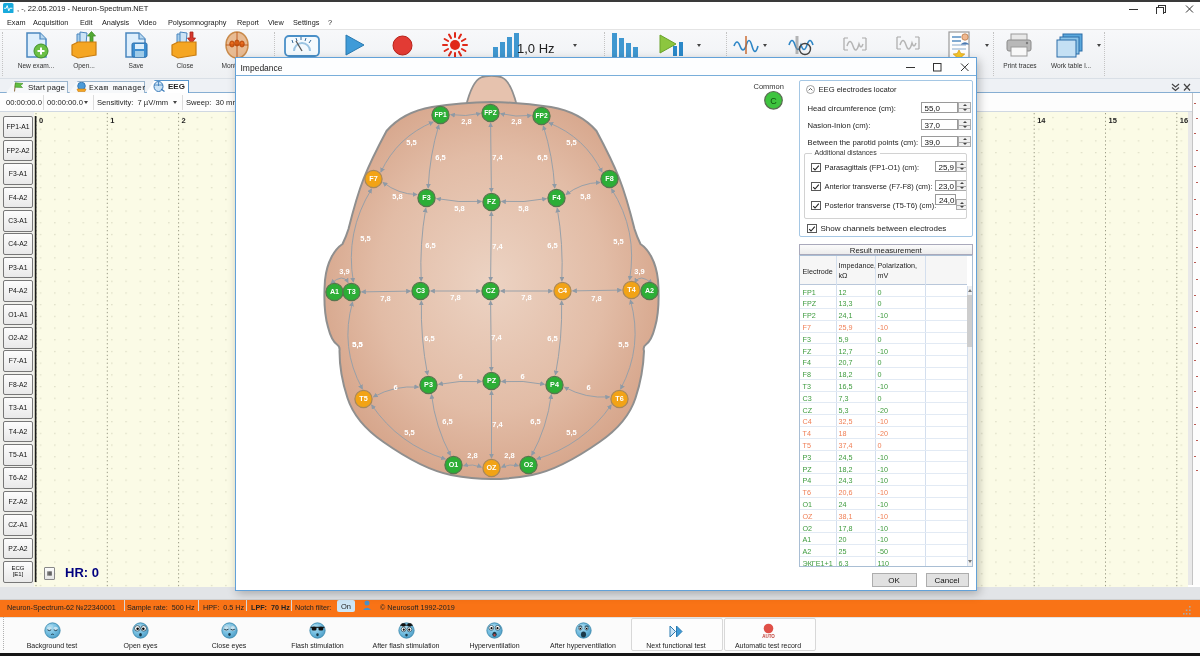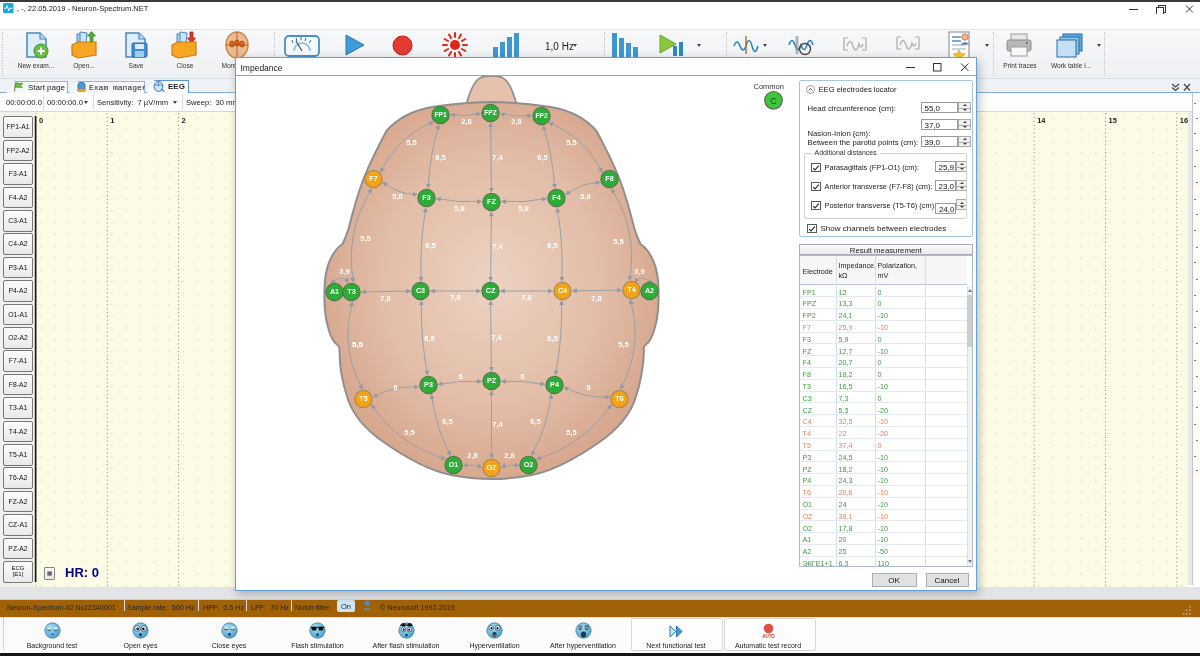--- a/index.html
+++ b/index.html
@@ -24,21 +24,21 @@
 .csep { position:absolute; height:15px; border-left:1px solid #dcdcdc; }
 #eegbg { left:0; top:112px; width:1188px; height:475px; background:#fbfbe6; }
 #chancol { left:0; top:112px; width:34px; height:475px; background:#f0f0ec; }
 .chan { position:absolute; left:3px; width:30px; height:21.5px; background:linear-gradient(#fcfcfc,#e9e9e9); border:1px solid #777; border-radius:2px; font-size:6.8px; color:#111; text-align:center; }
 .chan div { margin-top:6px; }
 #hr { left:65px; top:565px; font-size:13px; font-weight:bold; color:#00007f; }
 #gapstrip { left:1188px; top:112px; width:3.5px; height:473px; background:#e9e9e9; }
 #rightstrip { left:1191.5px; top:93px; width:8.5px; height:492px; background:#fdfdfd; border-left:1px solid #c4c4c4; }
 .rdash { position:absolute; width:2.2px; height:1.3px; background:#bb5a52; }
 #gapband { left:0; top:587px; width:1200px; height:11.5px; background:#e2e4e7; }
-#statusbar { left:0; top:598.5px; width:1200px; height:18px; background:#a16207; border-top:1px solid #cfcfcf; font-size:7.2px; color:#222; }
+#statusbar { left:0; top:598.5px; width:1200px; height:18px; background:#f97316; border-top:1px solid #cfcfcf; font-size:7.2px; color:#222; }
 #statusbar span { position:absolute; top:3.5px; }
 .ssep { position:absolute; height:11px; border-left:1px solid #d8d8d8; }
 #onchip { position:absolute; left:337px; top:600px; width:18px; height:12px; background:#cde6f7; border-radius:2px; text-align:center; font-size:7.5px; color:#222; padding-top:1.5px; }
 #bottombar { left:0; top:616.5px; width:1200px; height:36px; background:#fbfbfb; border-top:1px solid #e2e2e2; }
 .bcap { position:absolute; top:642px; font-size:7px; color:#222; width:110px; text-align:center; }
 .bbtn { position:absolute; height:36px; border:1px solid #d8d8d8; border-radius:2px; background:#fdfdfd; }
 #blackstrip { left:0; top:652.5px; width:1200px; height:3.5px; background:#151515; }
 #dialog { left:234.5px; top:57px; width:742px; height:534px; background:#fff; border:1px solid #62a1d8; box-shadow:2px 3px 9px rgba(0,0,0,0.25); }
 #dlgtitle { position:absolute; left:0; top:0; width:740px; height:18px; background:#fdfeff; border-bottom:1px solid #79aeda; }
 #dlgtitle .t { position:absolute; left:5px; top:4.5px; font-size:8.5px; color:#222; }
@@ -69,20 +69,32 @@
       <rect width="10" height="10" rx="1.5" fill="#18aadc"></rect>
       <path d="M1 5 L3 5 L4 2.5 L5.5 7.5 L6.5 5 L9 5" fill="none" stroke="#fff" stroke-width="0.9"></path>
     </svg>
   <div id="apptitle" class="abs">, -, 22.05.2019 - Neuron-Spectrum.NET</div>
   <svg class="abs" style="left:1128px;top:5px;" width="72" height="9" viewBox="0 0 72 9">
       <line x1="1" y1="4.5" x2="10" y2="4.5" stroke="#333" stroke-width="1"></line>
       <rect x="30.5" y="0.5" width="7" height="7" fill="none" stroke="#333" stroke-width="1"></rect>
       <rect x="28.5" y="2.5" width="7" height="7" fill="#fff" stroke="#333" stroke-width="1"></rect>
       <path d="M58 0.5 L65 7.5 M65 0.5 L58 7.5" stroke="#333" stroke-width="1"></path>
     </svg>
+  <div id="menubar" class="abs">
+    <span style="left:7px;">Exam</span>
+    <span style="left:33px;">Acquisition</span>
+    <span style="left:80px;">Edit</span>
+    <span style="left:102px;">Analysis</span>
+    <span style="left:138px;">Video</span>
+    <span style="left:168px;">Polysomnography</span>
+    <span style="left:237px;">Report</span>
+    <span style="left:268px;">View</span>
+    <span style="left:293px;">Settings</span>
+    <span style="left:328px;">?</span>
+  </div>
   <div id="toolbar" class="abs"></div>
   <svg class="abs" style="left:23px;top:31px;" width="27" height="28" viewBox="0 0 27 28">
       <path d="M4 2 L17 2 L23 8 L23 26 L4 26 Z" fill="#ddeefc" stroke="#4a86be" stroke-width="1.5"></path>
       <path d="M17 2 L17 8 L23 8" fill="#b8d8f0" stroke="#4a86be" stroke-width="1.2"></path>
       <circle cx="18" cy="20" r="7" fill="#6abf45" stroke="#3f8f28" stroke-width="1"></circle>
       <path d="M18 16.5 L18 23.5 M14.5 20 L21.5 20" stroke="#fff" stroke-width="2"></path>
     </svg>
 <svg class="abs" style="left:70px;top:31px;" width="28" height="28" viewBox="0 0 28 28">
       <path d="M7 3 L13 3 L13 13 L7 13 Z" fill="#a8cfec" stroke="#4a86be" stroke-width="1"></path>
       <path d="M10 1 L17 2 L16 13 L10 13 Z" fill="#cde4f6" stroke="#4a86be" stroke-width="1"></path>
@@ -135,21 +147,21 @@
       <line x1="13.0" y1="5.0" x2="13.0" y2="1.0" stroke="#e02818" stroke-width="2" stroke-linecap="round"></line>
       <line x1="17.0" y1="6.1" x2="19.0" y2="2.6" stroke="#e02818" stroke-width="2" stroke-linecap="round"></line>
       <line x1="19.9" y1="9.0" x2="23.4" y2="7.0" stroke="#e02818" stroke-width="2" stroke-linecap="round"></line>
     </svg>
 <svg class="abs" style="left:493px;top:33px;" width="27" height="25" viewBox="0 0 27 25">
       <rect x="0" y="14" width="5" height="10" fill="#3f97d0"></rect>
       <rect x="7" y="9" width="5" height="15" fill="#3f97d0"></rect>
       <rect x="14" y="4" width="5" height="20" fill="#3f97d0"></rect>
       <rect x="21" y="0" width="5" height="24" fill="#3f97d0"></rect>
     </svg>
-<div class="abs" style="left:545px;top:41px;font-size:10px;color:#222;">1,0 Hz</div>
+<div class="abs" style="left:517px;top:41px;font-size:13px;color:#222;">1,0 Hz</div>
 <div class="darr" style="left:573px;top:44px;"></div>
 <svg class="abs" style="left:612px;top:33px;" width="27" height="25" viewBox="0 0 27 25">
       <rect x="0" y="0" width="5" height="24" fill="#3f97d0"></rect>
       <rect x="7" y="5" width="5" height="19" fill="#3f97d0"></rect>
       <rect x="14" y="10" width="5" height="14" fill="#3f97d0"></rect>
       <rect x="21" y="14" width="5" height="10" fill="#3f97d0"></rect>
     </svg>
 <svg class="abs" style="left:659px;top:34px;" width="25" height="23" viewBox="0 0 25 23">
       <path d="M1 1 L17 10 L1 19 Z" fill="#8cc63f" stroke="#6aa32a" stroke-width="1"></path>
       <rect x="14" y="12" width="4" height="10" fill="#2a88c8"></rect>
@@ -382,21 +394,21 @@
 <div class="rdash" style="left:1196px;top:407px;"></div>
 <div class="rdash" style="left:1193.5px;top:424px;"></div>
 <div class="rdash" style="left:1196px;top:440px;"></div>
 <div class="rdash" style="left:1193.5px;top:456px;"></div>
 <div class="rdash" style="left:1196px;top:470px;"></div>
   <div id="gapband" class="abs"></div>
   <div id="statusbar" class="abs">
     <span style="left:7px;">Neuron-Spectrum-62 №22340001</span>
     <span style="left:127px;">Sample rate:&nbsp; 500 Hz</span>
     <span style="left:203px;text-align:center;">HPF:&nbsp; 0.5 Hz</span>
-    <span style="left:251px;">LPF:&nbsp; 70 Hz</span>
+    <span style="left:251px;font-weight:bold;">LPF:&nbsp; 70 Hz</span>
     <span style="left:295px;">Notch filter:</span>
     <span style="left:380px;">© Neurosoft 1992-2019</span>
   </div>
   <div id="onchip" class="abs">On</div>
   <svg class="abs" style="left:362px;top:600px;" width="10" height="11" viewBox="0 0 10 11">
     <circle cx="5" cy="3" r="2.5" fill="#4a90c8"></circle>
       <path d="M1 10 Q5 5.5 9 10 Z" fill="#4a90c8"></path>
     </svg>
   <div class="ssep" style="left:124px; top:600px;"></div>
   <div class="ssep" style="left:197.5px; top:600px;"></div>
@@ -696,21 +708,21 @@
         <svg style="position:absolute;left:6px;top:4px;" width="9" height="9" viewBox="0 0 9 9">
           <circle cx="4.5" cy="4.5" r="4" fill="#fff" stroke="#8a8a8a" stroke-width="0.8"></circle>
           <path d="M2.7 5.3 L4.5 3.5 L6.3 5.3" fill="none" stroke="#555" stroke-width="1"></path>
         </svg>
 <span style="position:absolute;left:19px;top:4px;font-size:7.6px;">EEG electrodes locator</span>
 <span style="position:absolute;left:8px;top:23.5px;font-size:7.7px;">Head circumference (cm):</span>
 <div class="spinbox" style="left:121px;top:21.5px;width:37px;">55,0</div>
 <div class="spinner" style="left:158.5px;top:21.5px;">
           <i></i>
         </div>
-<span style="position:absolute;left:8px;top:40.3px;font-size:7.7px;margin-top:8px;">Nasion-Inion (cm):</span>
+<span style="position:absolute;left:8px;top:40.3px;font-size:7.7px;">Nasion-Inion (cm):</span>
 <div class="spinbox" style="left:121px;top:38.3px;width:37px;">37,0</div>
 <div class="spinner" style="left:158.5px;top:38.3px;">
           <i></i>
         </div>
 <span style="position:absolute;left:8px;top:57.5px;font-size:7.7px;">Between the parotid points (cm):</span>
 <div class="spinbox" style="left:121px;top:55.5px;width:37px;">39,0</div>
 <div class="spinner" style="left:158.5px;top:55.5px;">
           <i></i>
         </div>
       </div>
@@ -733,21 +745,21 @@
 <div class="spinbox" style="left:699px;top:122.2px;width:21px;">23,0</div>
 <div class="spinner" style="left:720px;top:122.2px;width:11px;">
         <i></i>
       </div>
 <div class="cb" style="left:575.5px;top:142.9px;">
         <svg width="8" height="8" viewBox="0 0 8 8">
           <path d="M1.2 4.2 L3 6 L6.8 1.6" fill="none" stroke="#222" stroke-width="1.1"></path>
         </svg>
       </div>
 <span style="position:absolute;left:589px;top:143.4px;font-size:7.4px;color:#222;">Posterior transverse (T5-T6) (cm):</span>
-<div class="spinbox" style="left:699px;top:145px;width:21px;text-align:right;">24,0</div>
+<div class="spinbox" style="left:699px;top:136px;width:21px;text-align:right;">24,0</div>
 <div class="spinner" style="left:720px;top:141.4px;width:11px;">
         <i></i>
       </div>
 <div class="cb" style="left:571.5px;top:165.5px;">
         <svg width="8" height="8" viewBox="0 0 8 8">
           <path d="M1.2 4.2 L3 6 L6.8 1.6" fill="none" stroke="#222" stroke-width="1.1"></path>
         </svg>
       </div>
 <span style="position:absolute;left:585px;top:166px;font-size:8px;color:#222;">Show channels between electrodes</span>
     <div id="grpadd">
@@ -807,21 +819,21 @@
 <div class="trow" style="top:147.5px;"></div>
 <span style="position:absolute;left:3px;top:149.5px;color:#3e9b3e;">CZ</span>
 <span style="position:absolute;left:39px;top:149.5px;color:#3e9b3e;">5,3</span>
 <span style="position:absolute;left:78px;top:149.5px;color:#3e9b3e;">-20</span>
 <div class="trow" style="top:159.3px;"></div>
 <span style="position:absolute;left:3px;top:161.3px;color:#ef7f55;">C4</span>
 <span style="position:absolute;left:39px;top:161.3px;color:#ef7f55;">32,5</span>
 <span style="position:absolute;left:78px;top:161.3px;color:#ef7f55;">-10</span>
 <div class="trow" style="top:171.1px;"></div>
 <span style="position:absolute;left:3px;top:173.1px;color:#ef7f55;">T4</span>
-<span style="position:absolute;left:39px;top:173.1px;color:#ef7f55;">22</span>
+<span style="position:absolute;left:39px;top:173.1px;color:#ef7f55;">18</span>
 <span style="position:absolute;left:78px;top:173.1px;color:#ef7f55;">-20</span>
 <div class="trow" style="top:182.9px;"></div>
 <span style="position:absolute;left:3px;top:184.9px;color:#ef7f55;">T5</span>
 <span style="position:absolute;left:39px;top:184.9px;color:#ef7f55;">37,4</span>
 <span style="position:absolute;left:78px;top:184.9px;color:#ef7f55;">0</span>
 <div class="trow" style="top:194.7px;"></div>
 <span style="position:absolute;left:3px;top:196.7px;color:#3e9b3e;">P3</span>
 <span style="position:absolute;left:39px;top:196.7px;color:#3e9b3e;">24,5</span>
 <span style="position:absolute;left:78px;top:196.7px;color:#3e9b3e;">-10</span>
 <div class="trow" style="top:206.5px;"></div>

